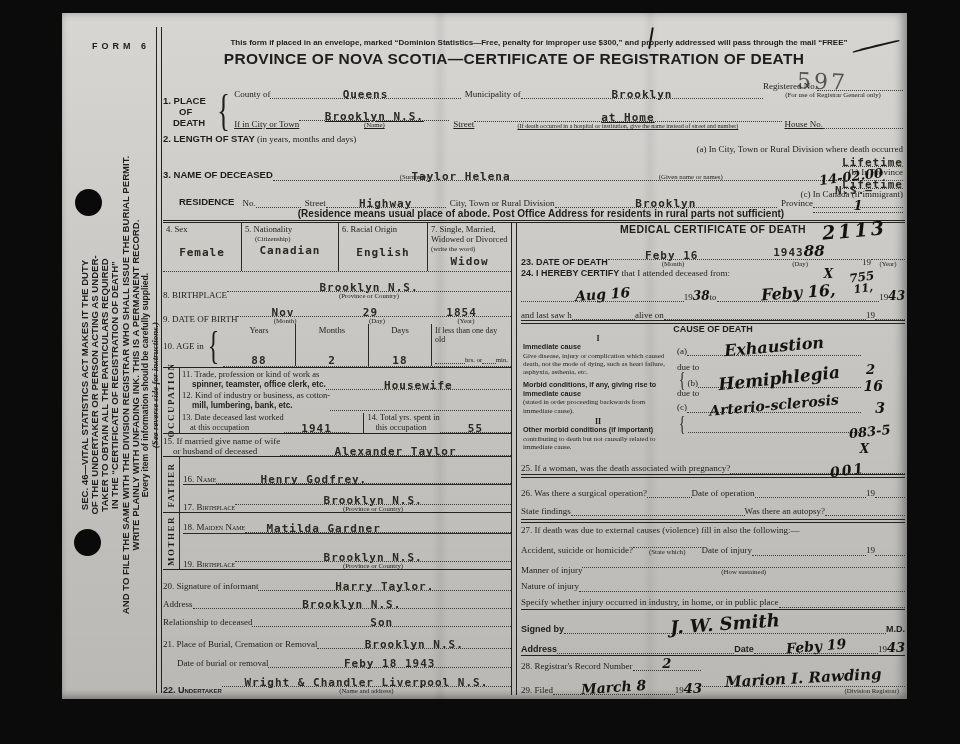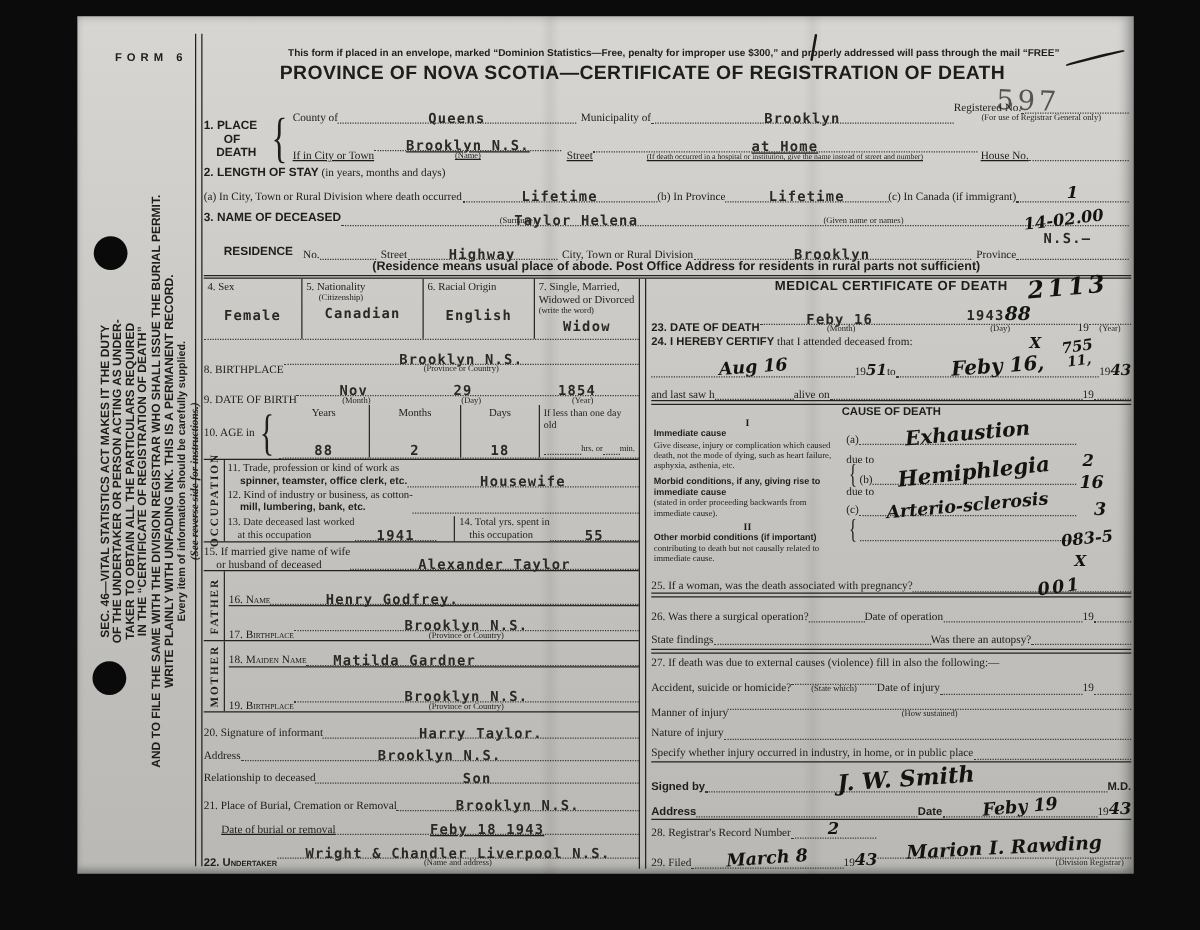--- a/index.html
+++ b/index.html
@@ -129,21 +129,21 @@
           </span>
           <span class="l" style="padding-left:3px;">House No.</span>
           <span class="f w80"></span>
         </div>
       </div>
     </div>
 
     <div style="position:absolute;top:120px;left:0;right:2px;">
       <div><span class="b" style="font-size:9.5px;">2. LENGTH OF STAY</span>
            <span class="l">(in years, months and days)</span></div>
-      <div class="r" style="height:18px;">
+      <div class="r" style="height:18px;flex-direction:column;">
         <span class="l">(a) In City, Town or Rural Division where death occurred</span>
         <span class="f" style="flex:1.2;">
             <span class="t">Lifetime</span>
           </span>
         <span class="l">(b) In Province</span>
         <span class="f">
             <span class="t">Lifetime</span>
           </span>
         <span class="l">(c) In Canada (if immigrant)</span>
         <span class="f w90">
@@ -389,21 +389,21 @@
           </div>
         </div>
 
         <div style="height:38px;">
           <div class="r" style="height:19px;">
             <span class="l">21. Place of Burial, Cremation or Removal</span>
             <span class="f">
                 <span class="t">Brooklyn N.S.</span>
               </span>
           </div>
-          <div class="r" style="height:19px;text-decoration:underline;">
+          <div class="r" style="height:19px;">
             <span class="l" style="padding-left:14px;">Date of burial or removal</span>
             <span class="f">
                 <span class="t">Feby 18 1943</span>
               </span>
           </div>
         </div>
 
         <div class="r" style="height:28px;">
           <span class="l sc b" style="font-size:9px;">22. Undertaker</span>
           <span class="colm" style="flex:1;">
@@ -447,21 +447,21 @@
         </div>
 
         <div style="height:52px;">
           <div><span class="b l" style="font-size:9px;">24. I HEREBY CERTIFY</span>
                <span class="l">that I attended deceased from:</span></div>
           <div class="r" style="height:24px;">
             <span class="f">
                 <span class="h" style="font-size:14px;transform:rotate(-4deg);">Aug 16</span>
               </span>
             <span class="l">19</span>
-            <span class="h" style="font-size:12px;">51</span>
+            <span class="h" style="font-size:12px;">38</span>
             <span class="l">to</span>
             <span class="f">
               <span class="h" style="font-size:16px;transform:rotate(-4deg);">Feby 16,</span>
               <span style="position:absolute;right:4px;top:-14px;text-align:center;transform:rotate(-8deg);" class="h">
                 <span style="display:block;font-size:12px;">755</span>
                 <span style="display:block;font-size:11px;">11,</span>
               </span>
             </span>
             <span class="l">19</span>
             <span class="h" style="font-size:12px;">43</span>

